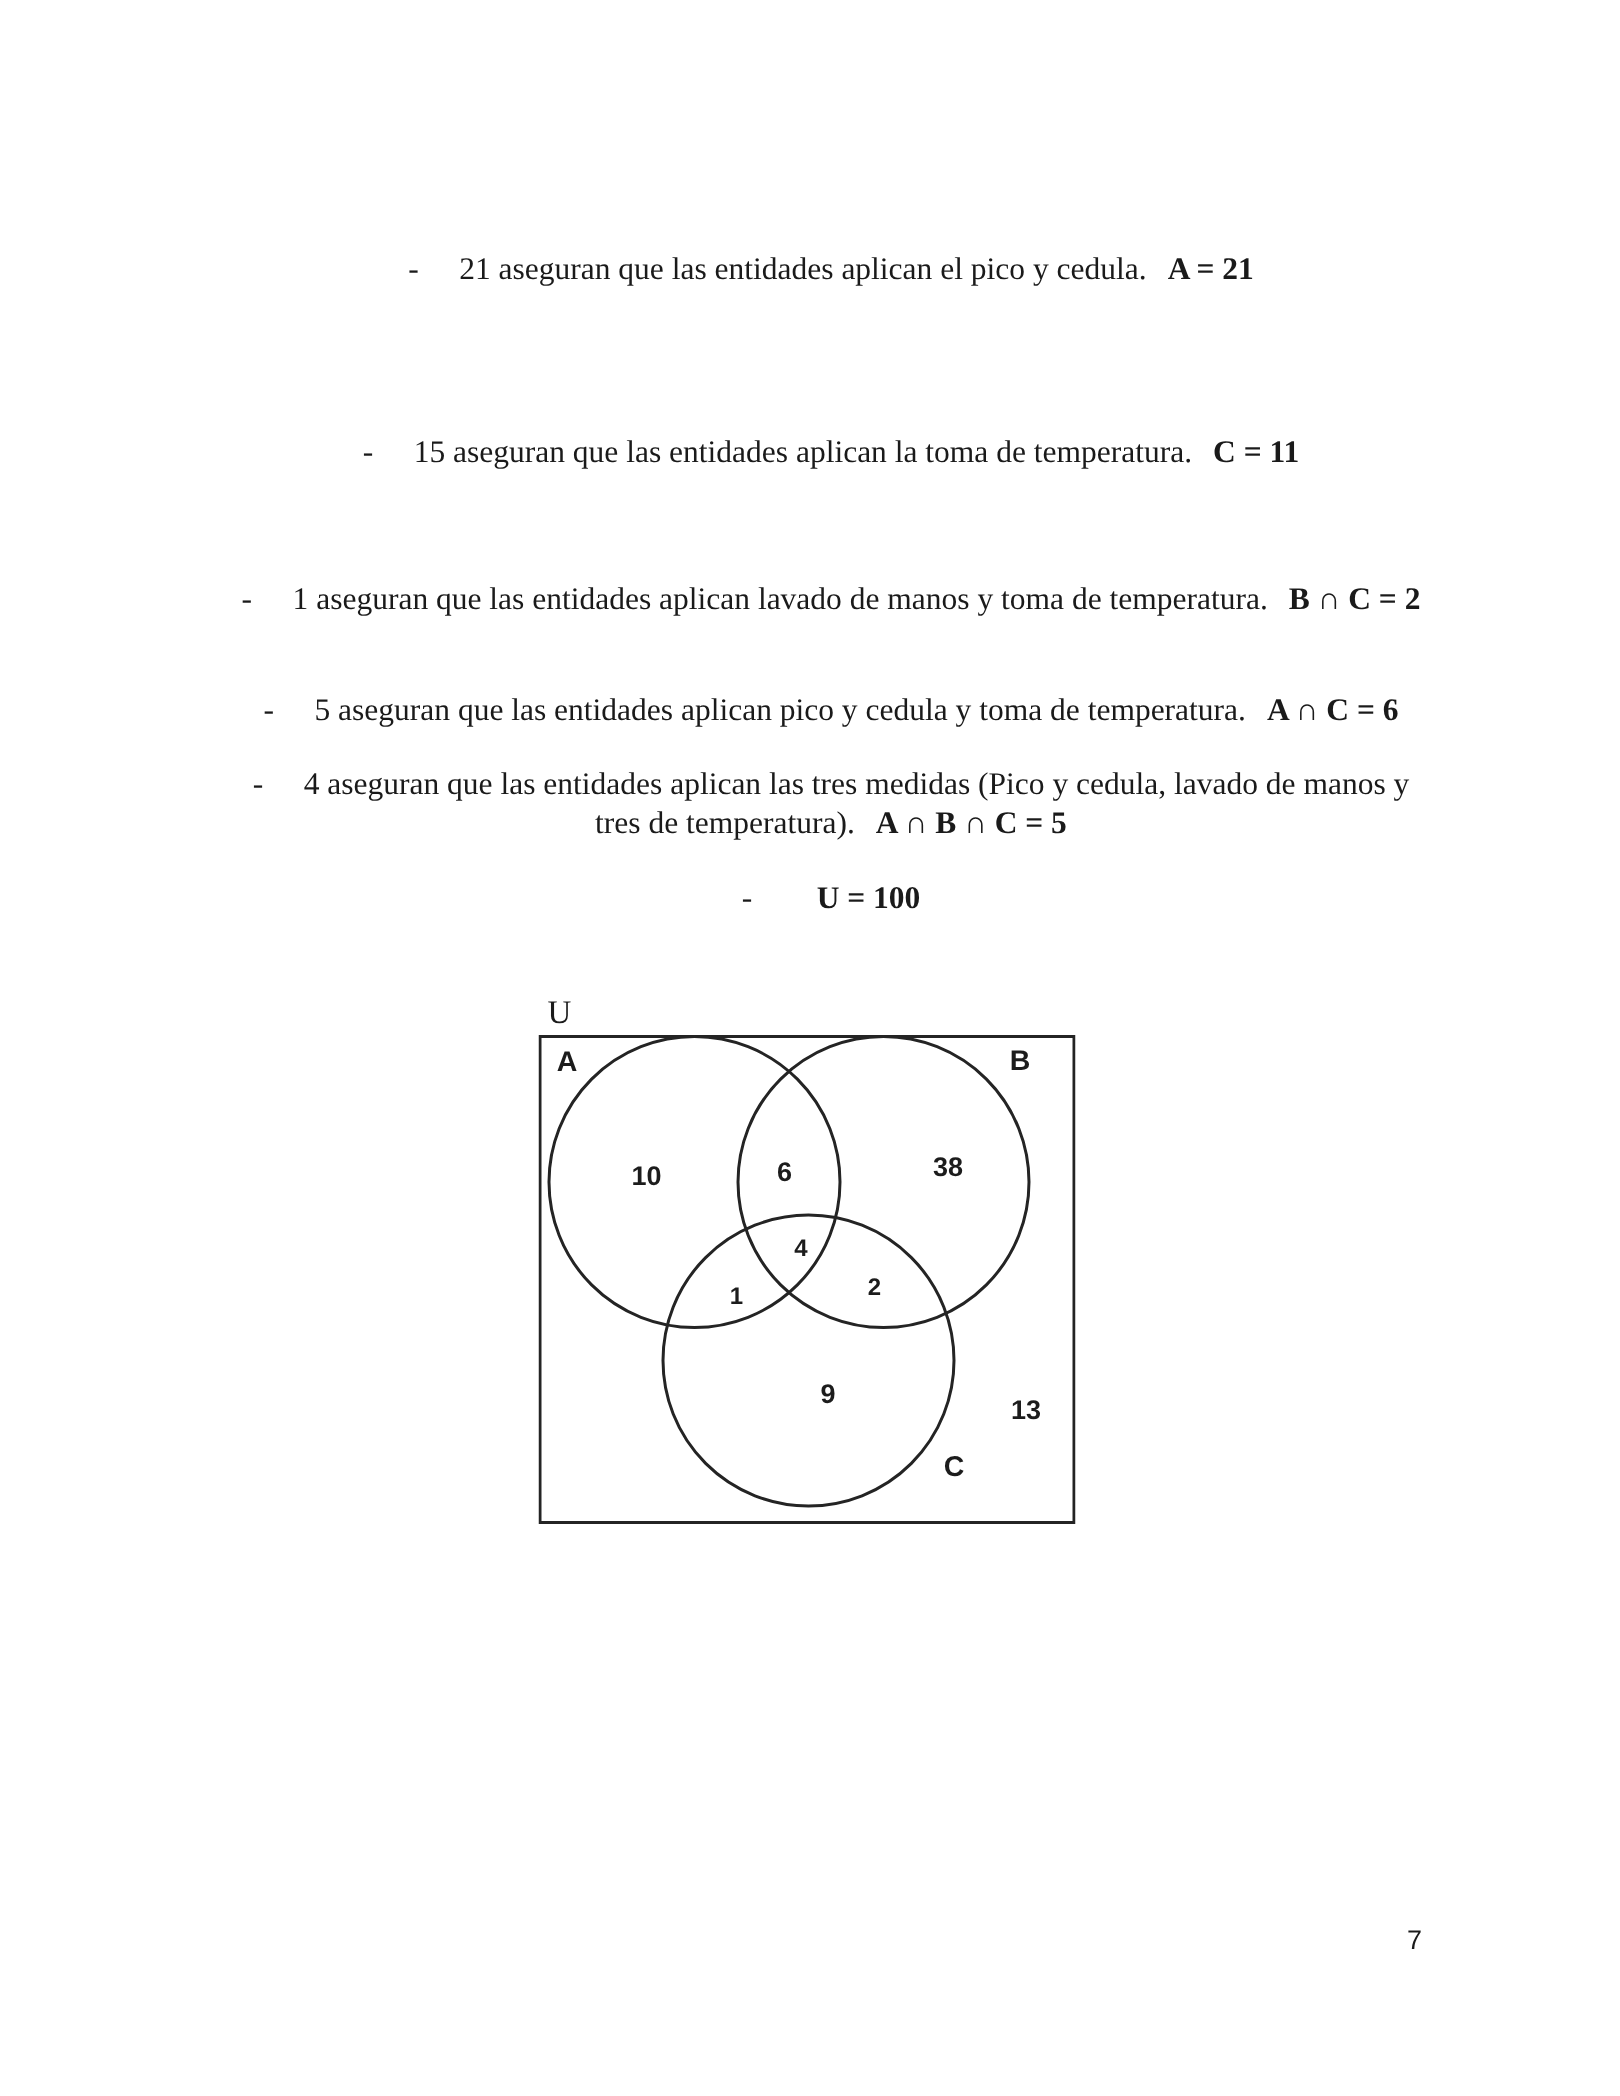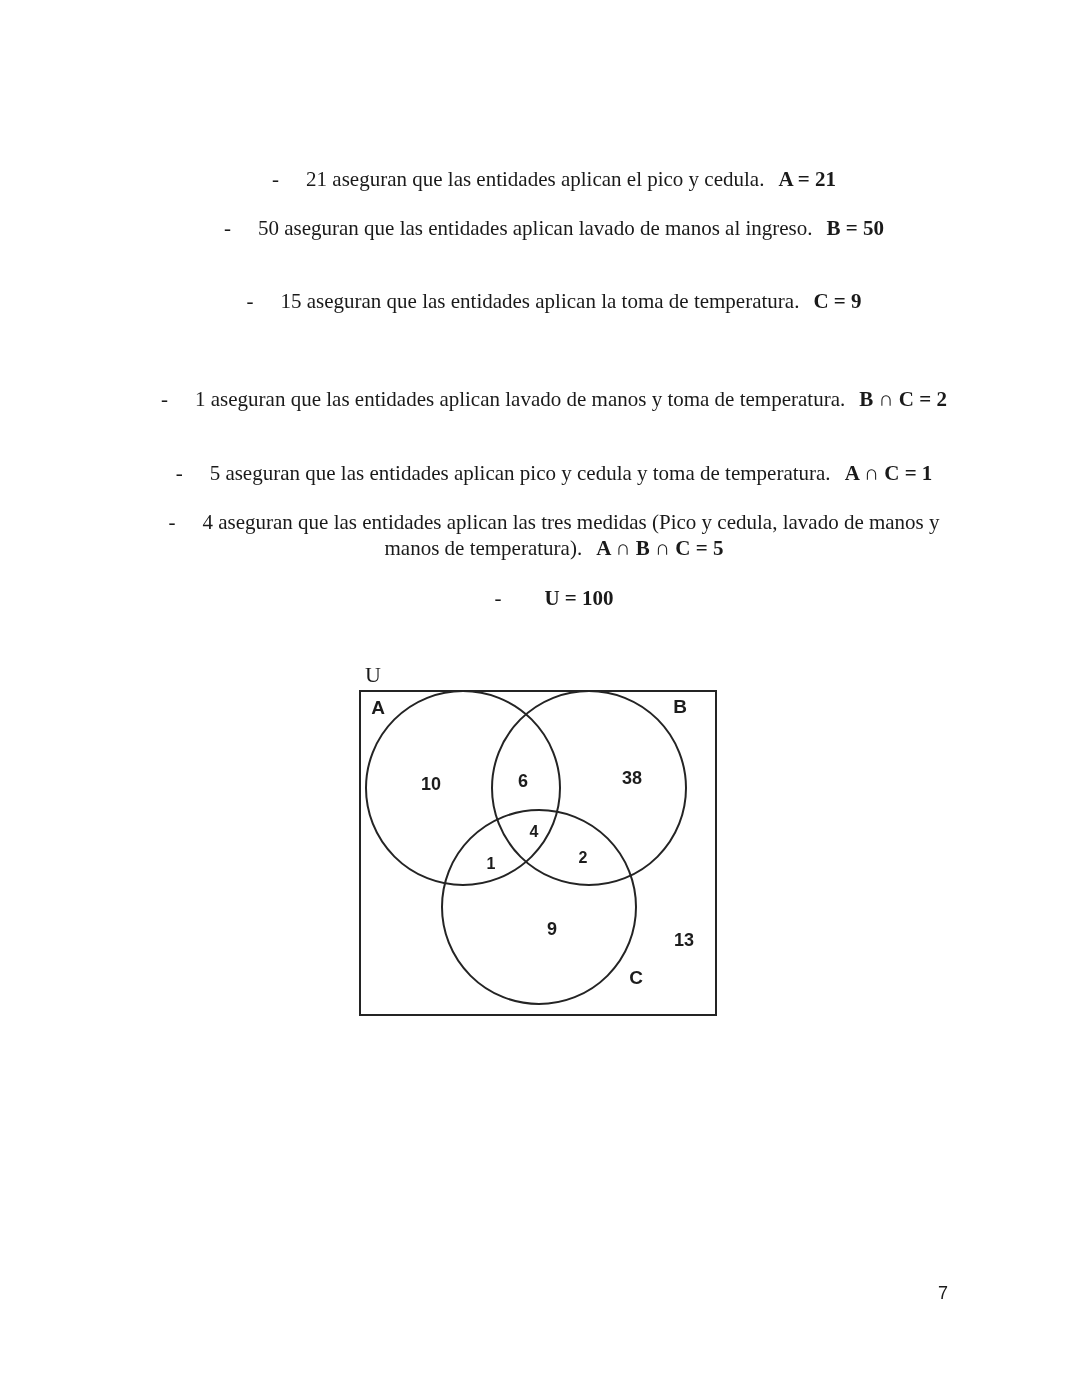--- a/index.html
+++ b/index.html
@@ -44,40 +44,37 @@
 </style>
 </head>
 <body>
 
 <div class="page">
 
   <div class="line" style="top:166px">
     <span class="dash">-</span><span>21 aseguran que las entidades aplican el pico y cedula.</span><span class="formula">A = 21</span>
   </div>
 
-  <div class="line" style="top:215px">
-    <span class="dash">-</span><span>50 aseguran que las entidades aplican lavado de manos al ingreso.</span><span class="formula">B = 50</span>
-  </div>
 
   <div class="line" style="top:288px">
-    <span class="dash">-</span><span>15 aseguran que las entidades aplican la toma de temperatura.</span><span class="formula">C = 9</span>
+    <span class="dash">-</span><span>15 aseguran que las entidades aplican la toma de temperatura.</span><span class="formula">C = 11</span>
   </div>
 
 
   <div class="line" style="top:386px">
     <span class="dash">-</span><span>1 aseguran que las entidades aplican lavado de manos y toma de temperatura.</span><span class="formula">B ∩ C = 2</span>
   </div>
 
   <div class="line" style="top:460px">
-    <span class="dash">-</span><span>5 aseguran que las entidades aplican pico y cedula y toma de temperatura.</span><span class="formula">A ∩ C = 1</span>
+    <span class="dash">-</span><span>5 aseguran que las entidades aplican pico y cedula y toma de temperatura.</span><span class="formula">A ∩ C = 6</span>
   </div>
 
   <div class="line" style="top:509px">
     <span class="dash">-</span><span>4 aseguran que las entidades aplican las tres medidas (Pico y cedula, lavado de manos y</span><br>
-    <span>manos de temperatura).</span><span class="formula">A ∩ B ∩ C = 5</span>
+    <span>tres de temperatura).</span><span class="formula">A ∩ B ∩ C = 5</span>
   </div>
 
   <div class="line" style="top:585px">
     <span class="dash">-</span><span class="formula" style="margin-left:16px">U = 100</span>
   </div>
 
   <div class="venn">
     <div class="venn-u">U</div>
     <svg width="358" height="326" viewBox="0 0 358 326">
       <rect x="1" y="1" width="356" height="324" fill="#ffffff" stroke="#242424" stroke-width="2"></rect>

